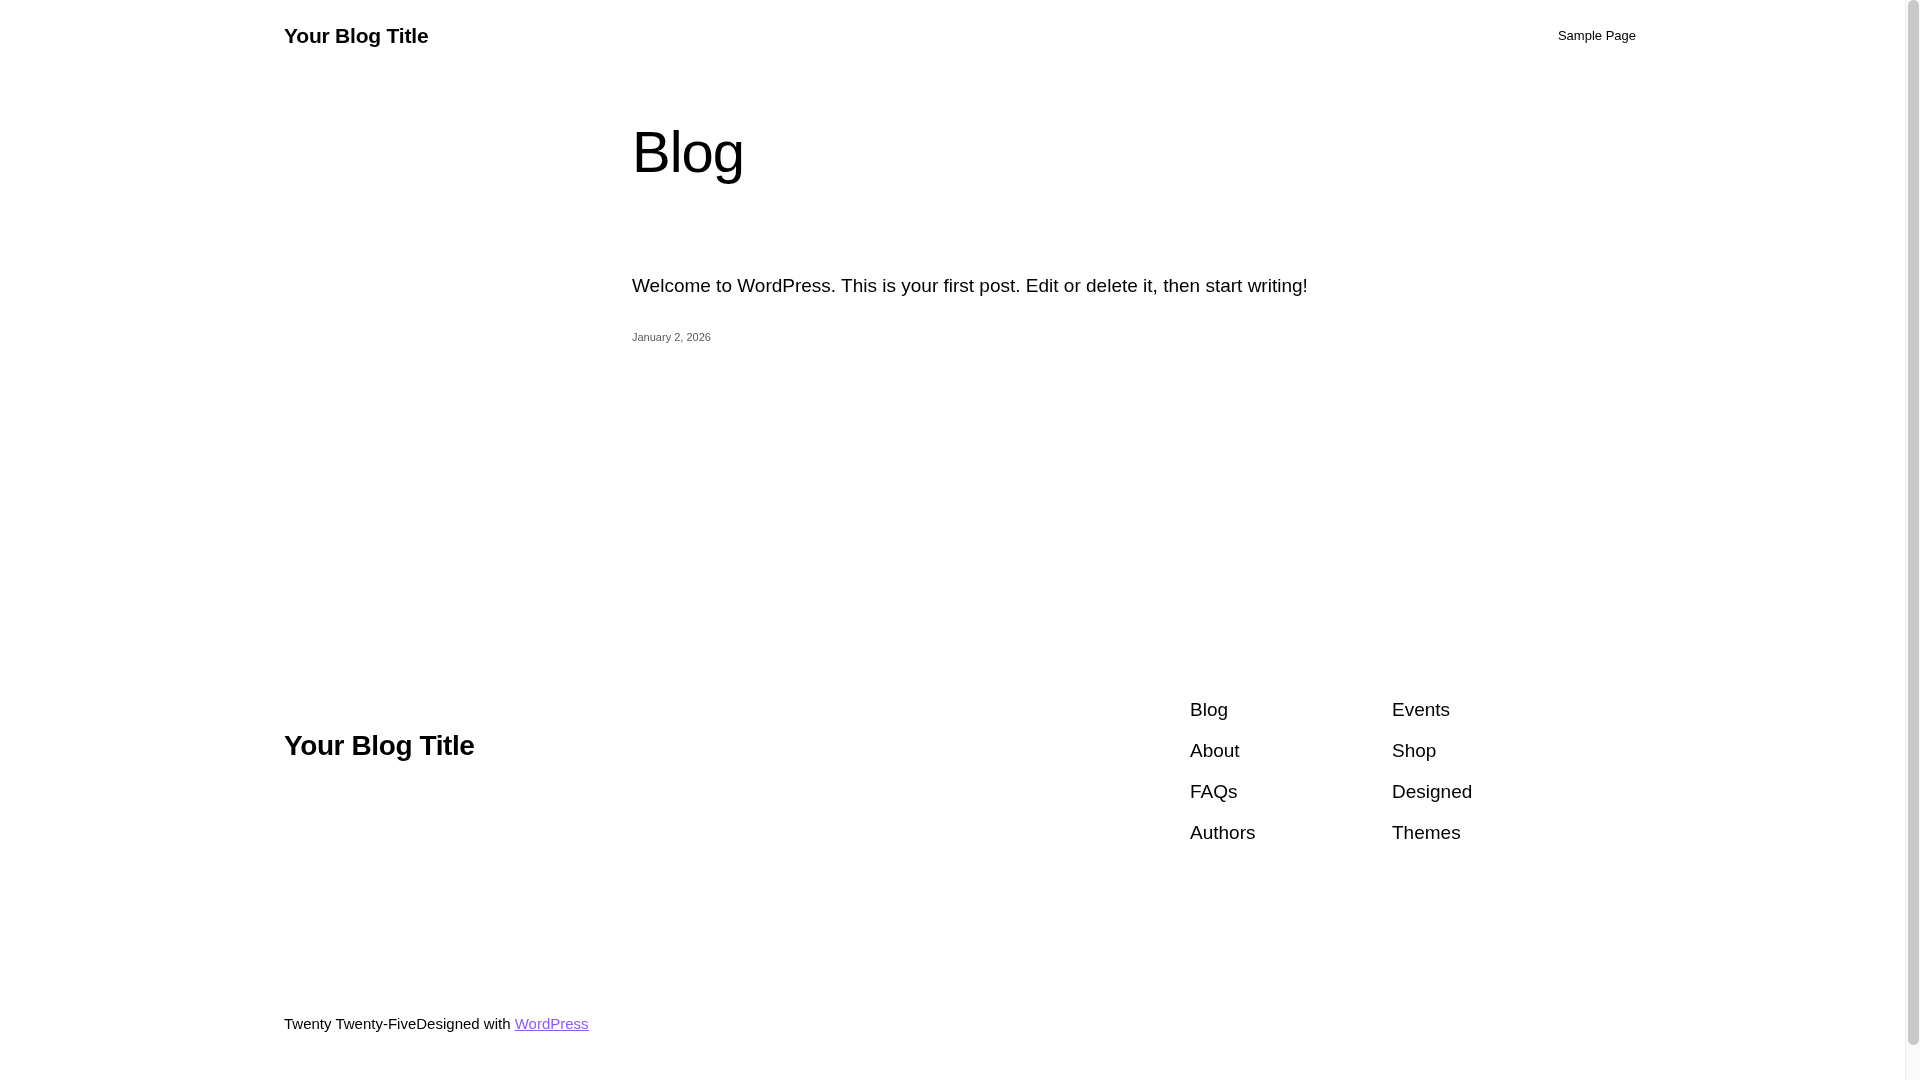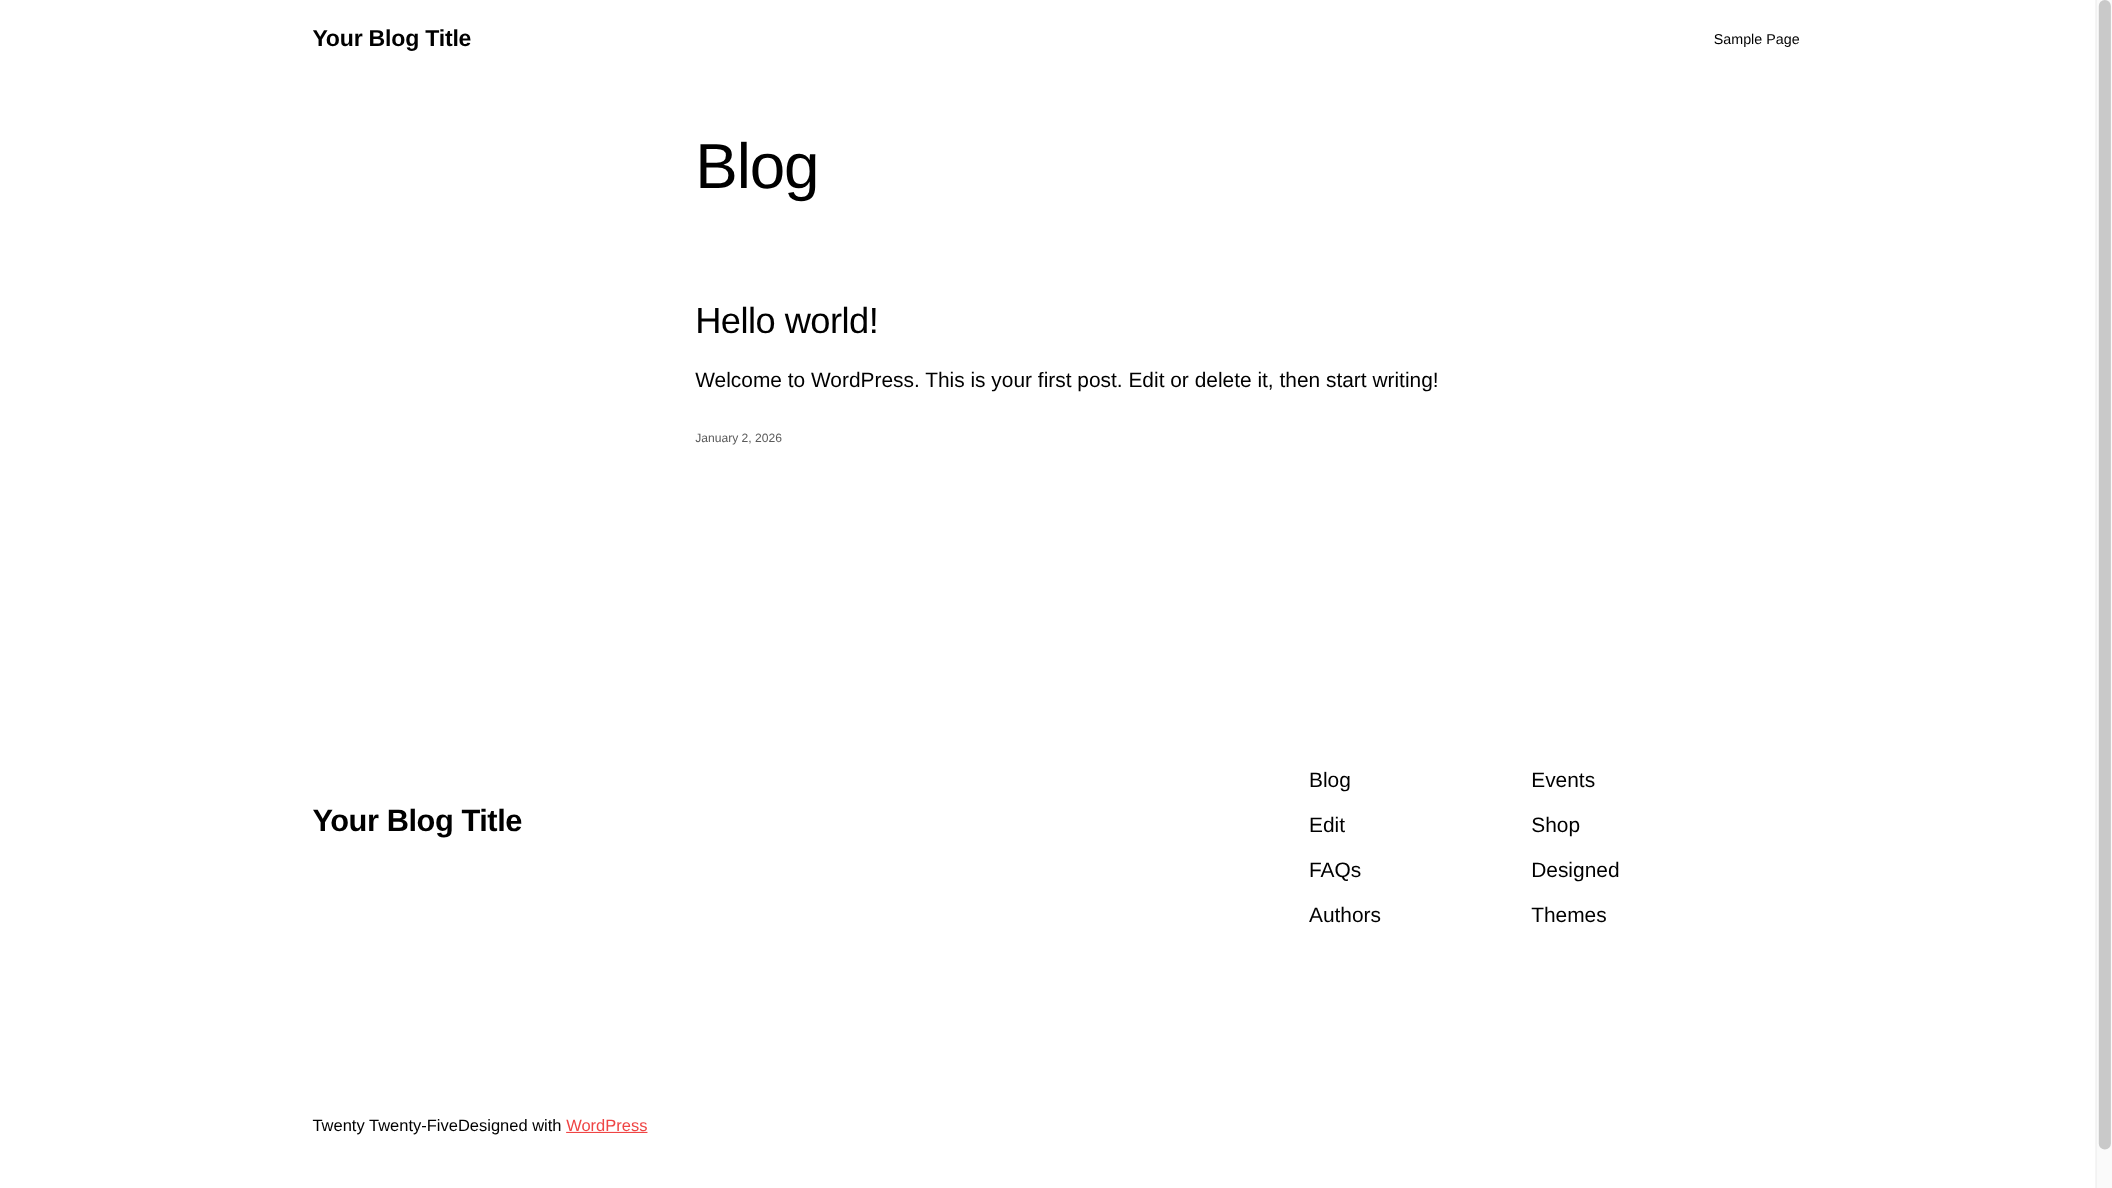--- a/index.html
+++ b/index.html
@@ -148,21 +148,21 @@
   }
   .footer-credit {
     font-size: 15px;
     color: #000;
   }
   .footer-designed {
     font-size: 15px;
     color: #000;
   }
   .footer-designed a {
-    color: #ef4444;
+    color: #8b5cf6;
     text-decoration: underline;
   }
 
   
   .scrollbar-track {
     position: absolute;
     top: 0;
     right: 0;
     width: 15px;
     height: 1080px;
@@ -189,36 +189,33 @@
     <nav class="header-nav">
       <a href="#">Sample Page</a>
     </nav>
   </header>
 
   <main class="main">
     <div class="content-col">
       <h1 class="archive-title">Blog</h1>
 
       <article class="post">
-        <h2 class="post-title">
-          <a href="#">Hello world!</a>
-        </h2>
         <p class="post-excerpt">Welcome to WordPress. This is your first post. Edit or delete it, then start writing!</p>
         <div class="post-date">January 2, 2026</div>
       </article>
     </div>
   </main>
 
   <footer class="site-footer">
     <div class="footer-top">
       <div class="footer-brand">Your Blog Title</div>
       <div class="footer-navs">
         <nav class="footer-nav">
           <a href="#">Blog</a>
-          <a href="#">Edit</a>
+          <a href="#">About</a>
           <a href="#">FAQs</a>
           <a href="#">Authors</a>
         </nav>
         <nav class="footer-nav">
           <a href="#">Events</a>
           <a href="#">Shop</a>
           <a href="#">Designed</a>
           <a href="#">Themes</a>
         </nav>
       </div>

